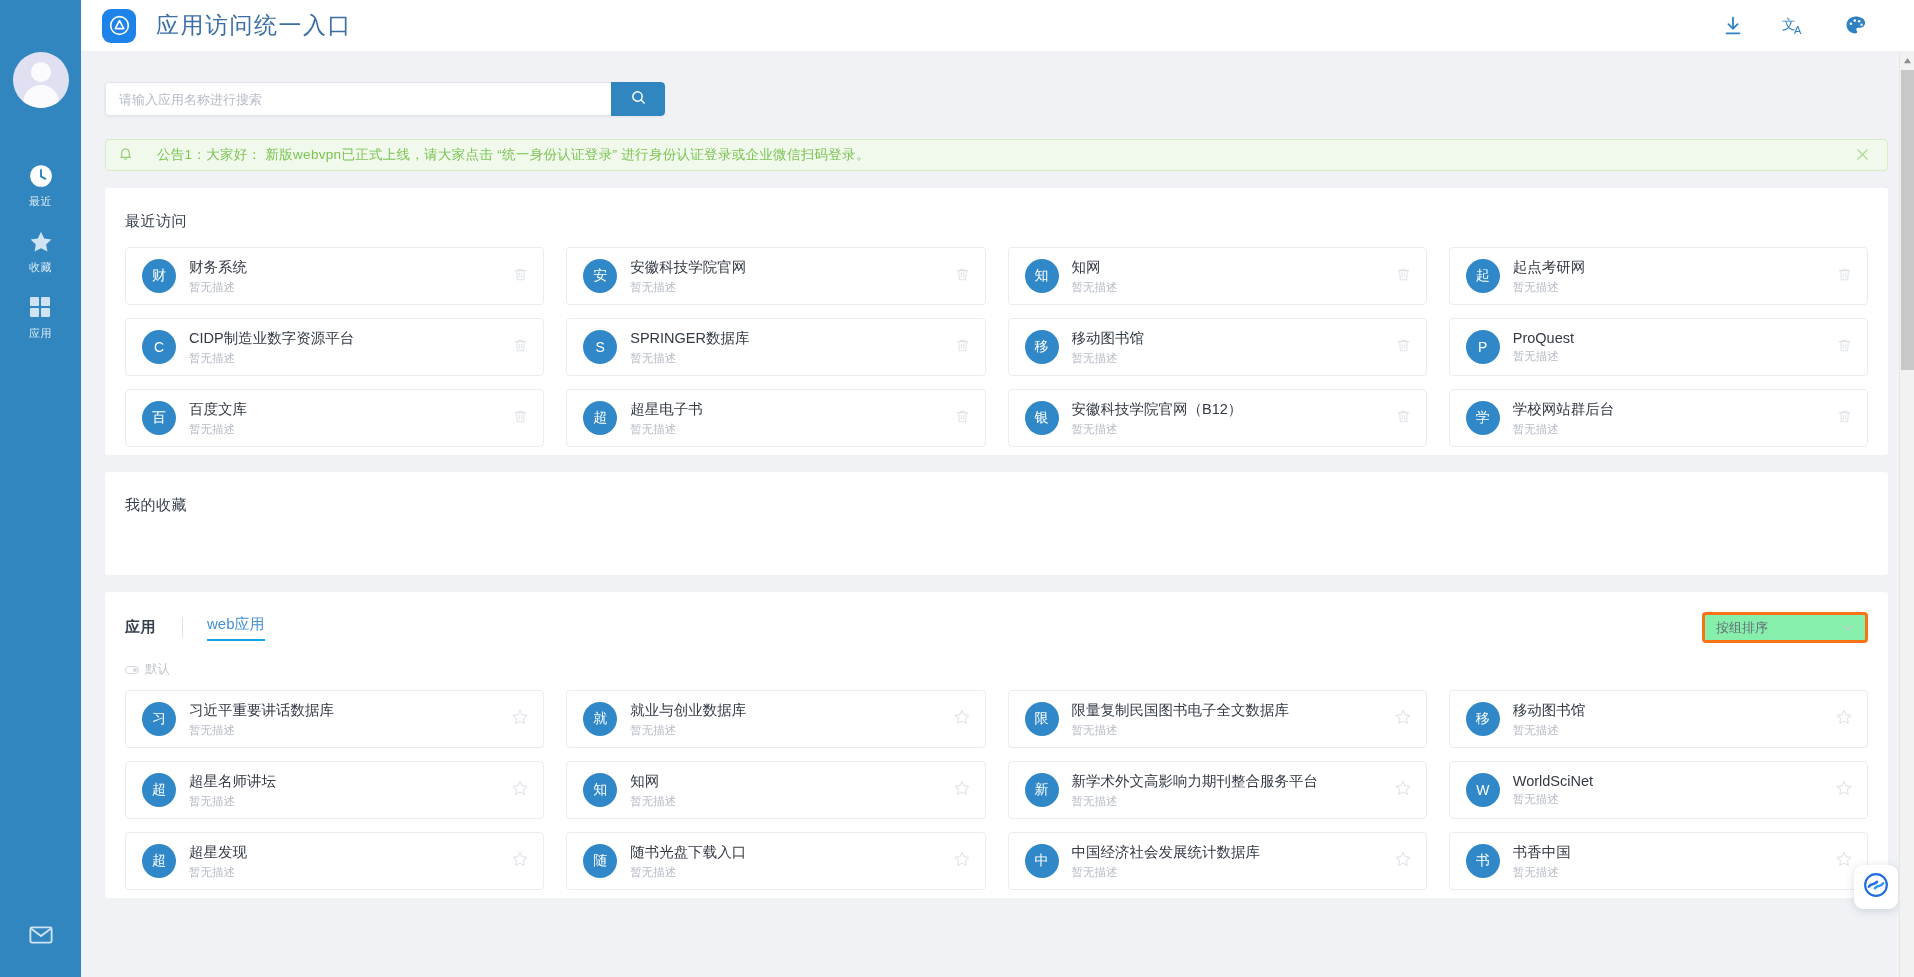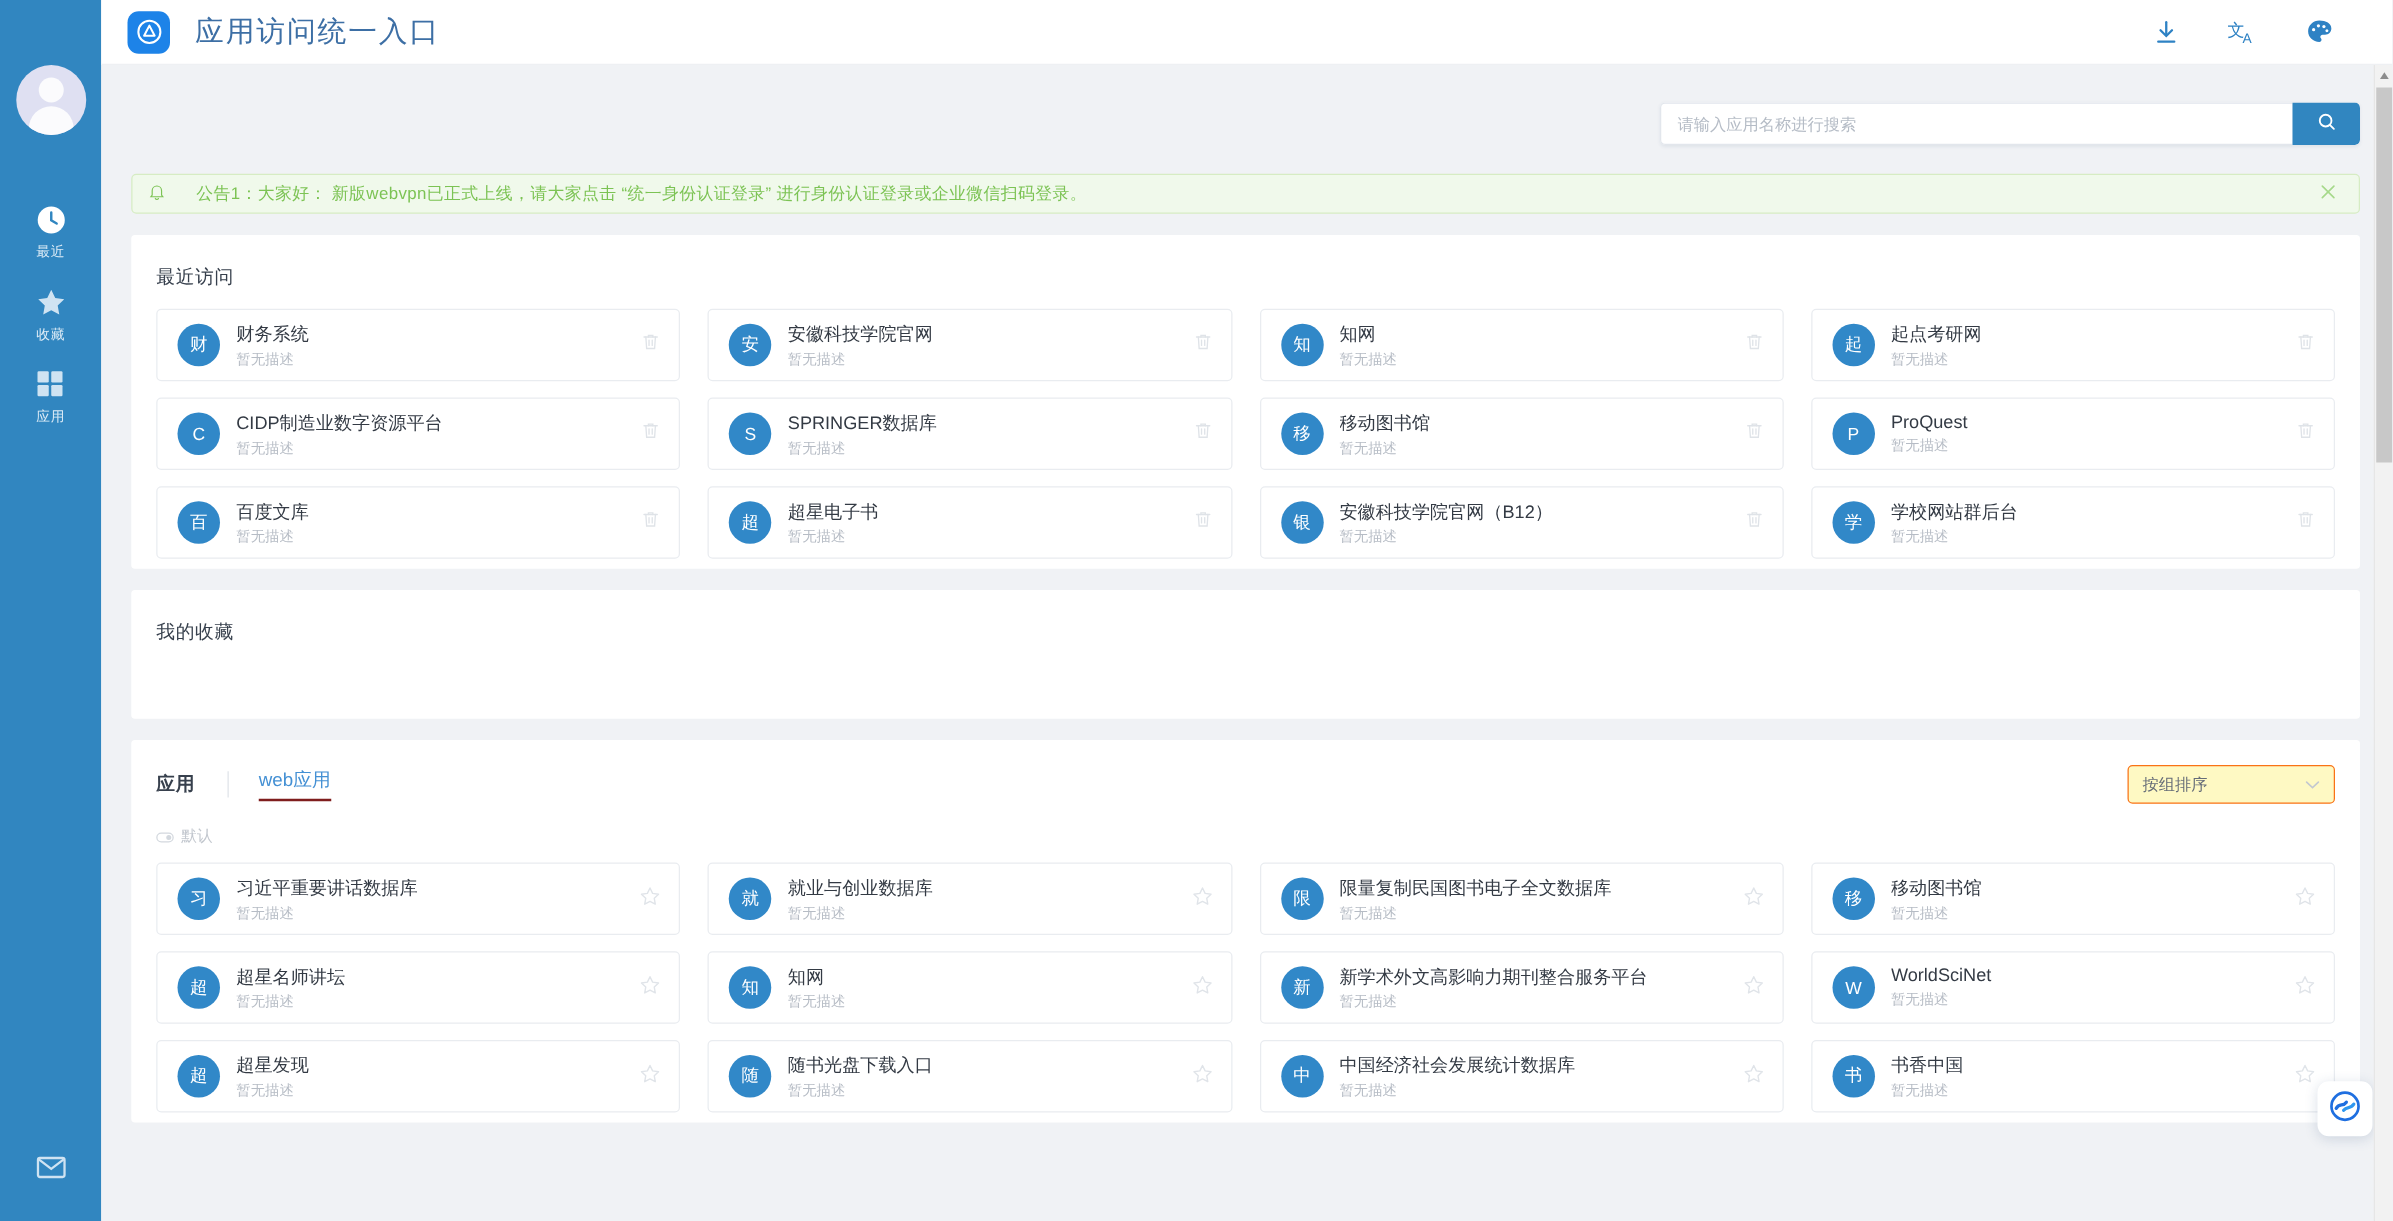--- a/index.html
+++ b/index.html
@@ -80,21 +80,21 @@
 
   
   .content {
     height: 925px;
     padding: 0 26px 0 24px;
     position: relative;
   }
 
   
   .search-row {
-    display: flex; justify-content: flex-end;
+    display: flex; justify-content: flex-start;
     padding-top: 30px;
   }
   .search-box {
     display: flex; width: 560px; height: 34px;
     border-radius: 4px; overflow: hidden;
     box-shadow: 0 1px 3px rgba(30,60,100,.08);
   }
   .search-input {
     flex: 1 1 auto; border: 1px solid #e2e6ec; border-right: none;
     border-radius: 4px 0 0 4px;
@@ -164,28 +164,28 @@
 
   
   .tabs-row { display: flex; align-items: center; }
   .tab-main {
     font-size: 15px; font-weight: bold; color: #37404d;
     letter-spacing: .5px; cursor: pointer;
   }
   .tab-divider { width: 1px; height: 21px; background: #dfe3e9; margin: 0 24px 0 26px; }
   .tab-web {
     font-size: 15px; color: #4490d4; cursor: pointer;
-    border-bottom: 2px solid #7f1d1d; padding-bottom: 5px;
+    border-bottom: 2px solid #0ea5e9; padding-bottom: 5px;
   }
   .tabs-spacer { flex: 1 1 auto; }
   .sort-select {
     width: 166px; height: 31px;
-    border: 1px solid #f97316; border-radius: 4px;
+    border: 3px solid #f97316; border-radius: 4px;
     display: flex; align-items: center; padding: 12px 11px;
-    font-size: 13px; color: #666d78; cursor: pointer; background:#fef9c3;
+    font-size: 13px; color: #666d78; cursor: pointer; background:#86efac;
   }
   .sort-label { flex: 1 1 auto; }
   .group-label {
     display: flex; align-items: center;
     margin: 18px 0 12px 0;
     font-size: 12.5px; color: #c2c7ce;
   }
   .group-pill {
     width: 14px; height: 8px; border-radius: 5px;
     border: 1.5px solid #d3d8de; margin-right: 6px;

